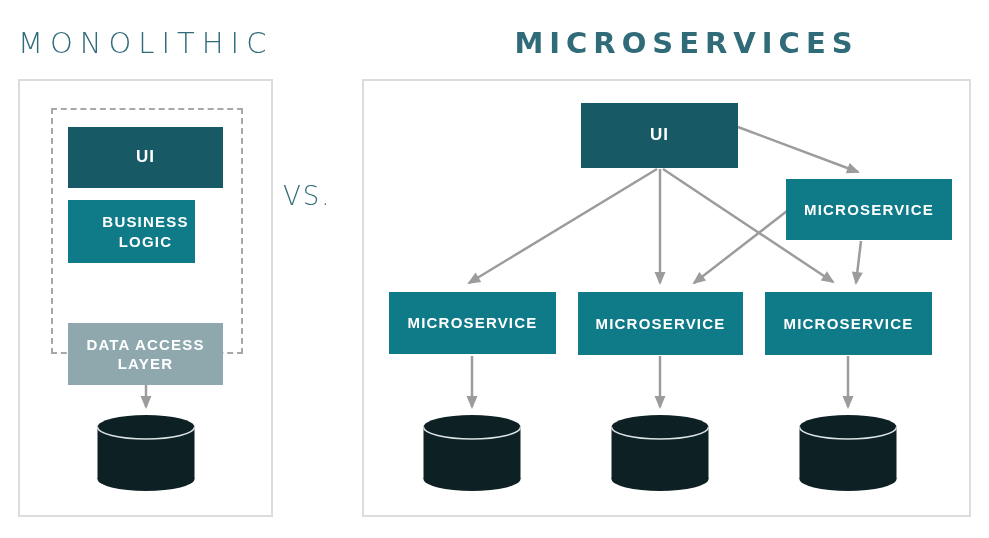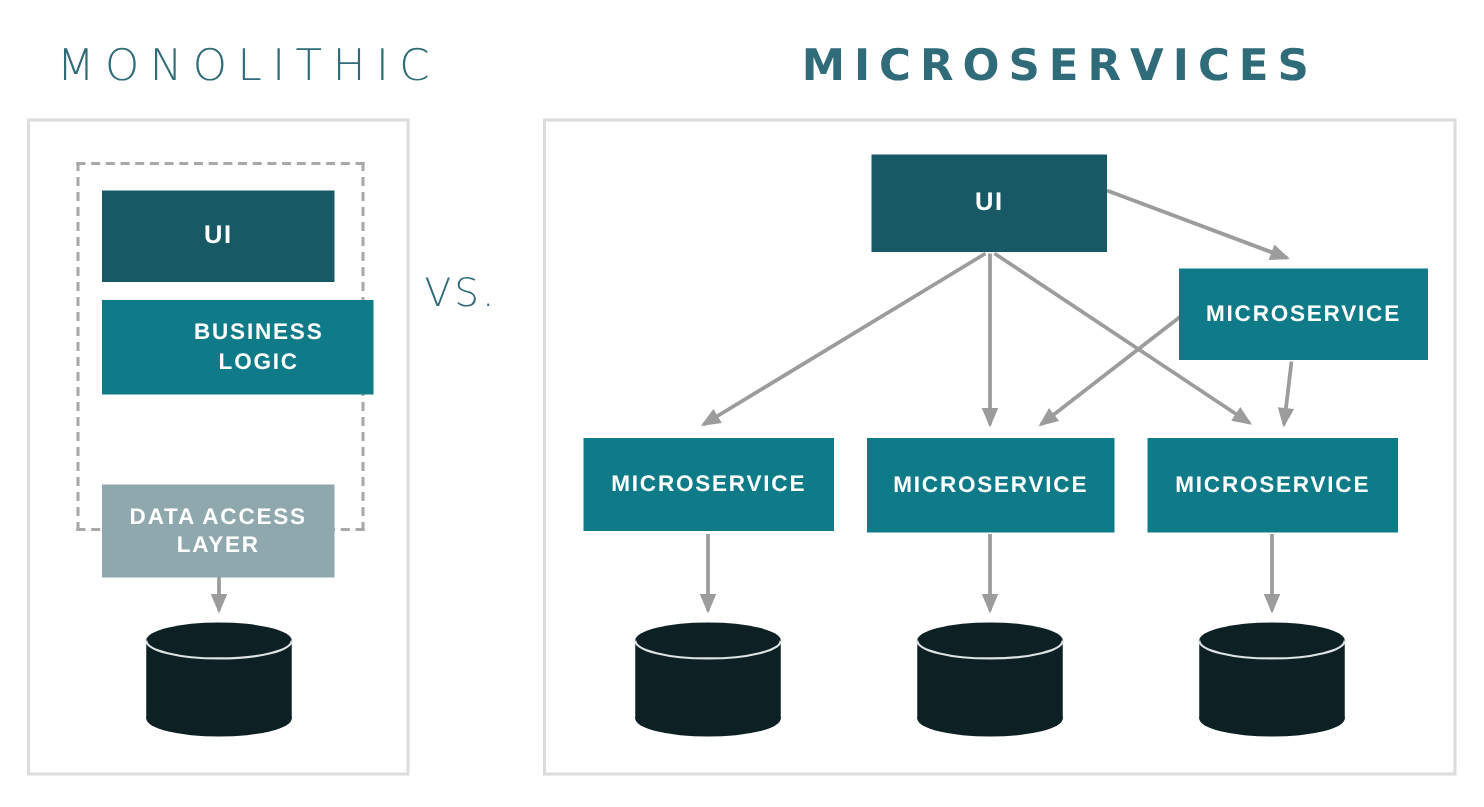--- a/index.html
+++ b/index.html
@@ -8,21 +8,21 @@
     font-family:"Liberation Sans",sans-serif;
   }
   .panel{
     position:absolute;border:2px solid var(--panel-border);background:#fff;box-sizing:border-box;
   }
   #panel-monolithic{left:18px;top:79px;width:255px;height:438px;}
   #panel-microservices{left:362px;top:79px;width:609px;height:438px;}
   .title{
     position:absolute;top:26px;text-align:center;
     font-family:"DejaVu Sans","Liberation Sans",sans-serif;
-    font-weight:200;font-size:29px;letter-spacing:7px;color:var(--title-teal);margin-left:20px;
+    font-weight:200;font-size:29px;letter-spacing:7px;color:var(--title-teal);
   }
   #title-monolithic{left:18px;width:255px;}
   #title-microservices{left:382px;width:609px;letter-spacing:6px;font-weight:bold;}
   #vs-label{
     position:absolute;left:283px;top:181px;width:70px;
     font-family:"DejaVu Sans","Liberation Sans",sans-serif;
     font-weight:200;font-size:26px;letter-spacing:2px;color:var(--title-teal);
   }
   #dashed-box{
     position:absolute;left:51px;top:108px;width:192px;height:246px;
@@ -31,21 +31,21 @@
   .node{
     position:absolute;display:flex;align-items:center;justify-content:center;
     color:#fff;font-weight:bold;text-align:center;letter-spacing:1.2px;
     font-size:15px;line-height:1.3;white-space:pre-line;box-sizing:border-box;
   }
   .node.dark{background:var(--dark-teal);text-align:right;}
   .node.teal{background:var(--teal);}
   .node.muted{background:var(--muted-teal);}
   
   #mono-layer-0{left:68px;top:127px;width:155px;height:61px;font-size:17px;letter-spacing:1px;}
-  #mono-layer-1{left:68px;top:200px;width:181px;height:63px;padding-left:28px;}
+  #mono-layer-1{left:68px;top:200px;width:127px;height:63px;padding-left:28px;}
   #mono-layer-2{left:68px;top:275px;width:155px;height:62px;margin-top:48px;}
   
   #micro-ui{left:581px;top:103px;width:157px;height:65px;font-size:17px;letter-spacing:1px;}
   #micro-gateway{left:786px;top:179px;width:166px;height:61px;}
   #micro-svc-0{left:389px;top:292px;width:167px;height:62px;}
   #micro-svc-1{left:578px;top:292px;width:165px;height:63px;}
   #micro-svc-2{left:765px;top:292px;width:167px;height:63px;}
   .cylinder{position:absolute;width:100px;height:78px;}
   #cyl-mono{left:96px;top:414px;}
   #cyl-0{left:422px;top:414px;}

